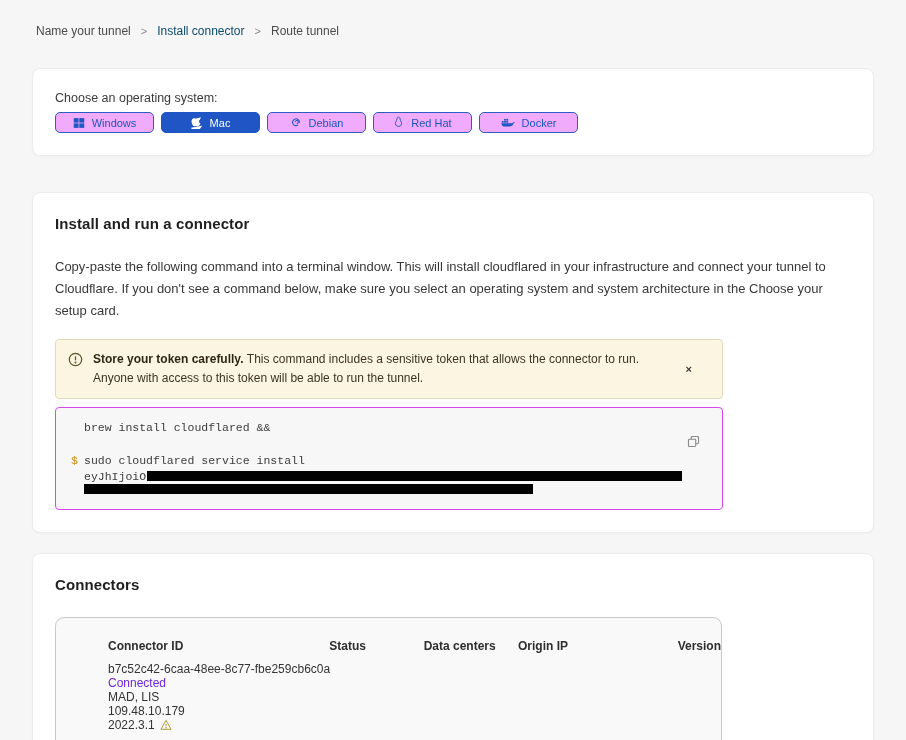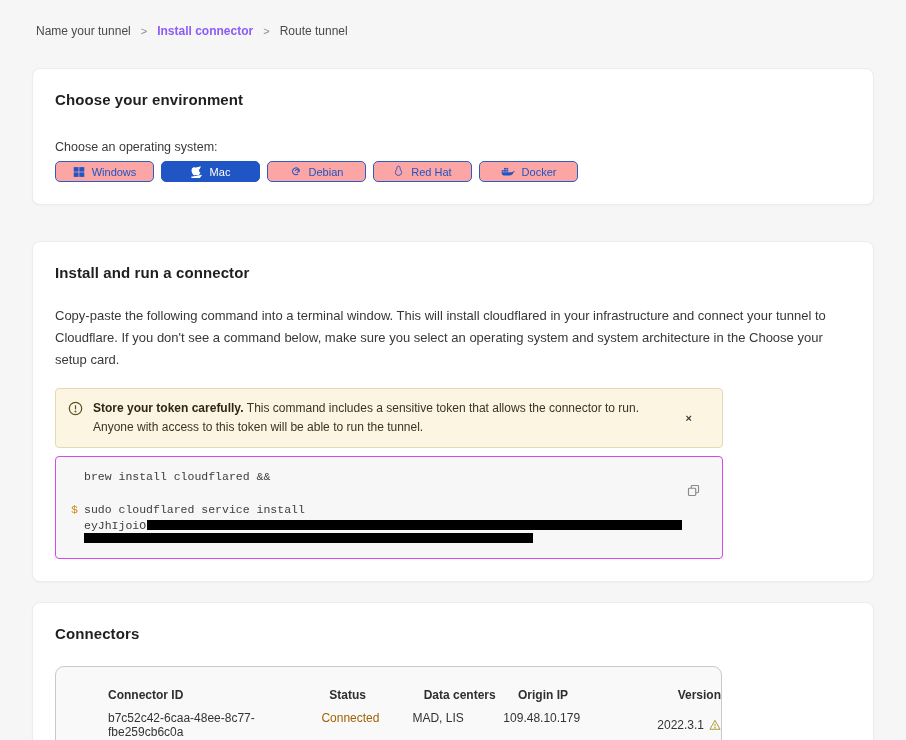--- a/index.html
+++ b/index.html
@@ -12,42 +12,42 @@
   }
   .page { padding: 24px 32px 0 32px; }
 
   
   .breadcrumb {
     display: flex; align-items: center; gap: 10px;
     font-size: 12px; color: #4a4a4a;
     margin: 0 0 30px 4px;
   }
   .crumb { cursor: pointer; }
-  .crumb.active { font-weight: bold; color: #8b5cf6; text-align: right; }
+  .crumb.active { font-weight: normal; color: #0c4a6e; text-align: right; }
   .crumb-sep { color: #8a8a8a; font-size: 11px; }
 
   
   .card {
     background: #ffffff;
     border: 1px solid #ececec;
     border-radius: 8px;
     box-shadow: 0 1px 2px rgba(0,0,0,0.03);
     padding: 22px;
   }
   .card-title { font-size: 15px; font-weight: bold; color: #1f1f1f; letter-spacing: .1px; }
 
   
   .card-env { margin-bottom: 36px; }
   .card-env .card-title { margin-bottom: 32px; }
   .os-label { font-size: 12.5px; color: #3a3a3a; margin-bottom: 7px; }
   .os-row { display: flex; gap: 7px; }
   .os-btn {
     width: 99px; height: 21px;
     display: inline-flex; align-items: center; justify-content: center; gap: 7px;
-    background: #fca5a5; color: #1f55c4;
+    background: #f0abfc; color: #1f55c4;
     border: 1px solid #2d5cc5; border-radius: 5px;
     font-size: 11px; font-family: "Liberation Sans", sans-serif;
     cursor: pointer;
   }
   .os-btn.selected { background: #1f55c4; color: #ffffff; border-color: #1f55c4; }
   .os-btn svg { display: block; }
 
   
   .card-install { margin-bottom: 20px; }
   .card-install .card-title { margin-bottom: 24px; }
@@ -101,44 +101,43 @@
   .card-connectors .card-title { margin-bottom: 24px; }
   .conn-table {
     width: 667px;
     background: #f9f9f9;
     border: 1px solid #c9c9c9;
     border-radius: 9px;
     padding: 21px 0 18px 52px;
   }
   .conn-row { display: flex; font-size: 12px; }
   .conn-row.head { font-weight: bold; color: #2e2e2e; margin-bottom: 9px; }
-  .conn-row.body { color: #333; }
+  .conn-row.body { color: #333; flex-direction: column; }
   .col-id { width: 244px; }
   .col-status { width: 104px; }
   .col-dc { width: 104px; }
   .col-ip { width: 176px; }
   .col-version { flex: 1; display: flex; align-items: center; gap: 5px; }
-  .status-connected { color: #a16207; }
+  .status-connected { color: #6d28d9; }
   .version-warn-icon { color: #a9982e; display: inline-flex; }
 </style>
 </head>
 <body>
 
 <div class="page">
 
   <nav class="breadcrumb">
     <span class="crumb">Name your tunnel</span>
     <span class="crumb-sep">&gt;</span>
     <span class="crumb active">Install connector</span>
     <span class="crumb-sep">&gt;</span>
     <span class="crumb">Route tunnel</span>
   </nav>
 
   <section class="card card-env">
-    <h2 class="card-title">Choose your environment</h2>
     <div class="os-label">Choose an operating system:</div>
     <div class="os-row">
 
       <button class="os-btn">
         <span>
           <svg width="12" height="12" viewBox="0 0 16 16" fill="currentColor">
               <rect x="1" y="1.5" width="6.4" height="6"></rect>
               <rect x="8.4" y="1.5" width="6.6" height="6"></rect>
               <rect x="1" y="8.5" width="6.4" height="6"></rect>
               <rect x="8.4" y="8.5" width="6.6" height="6"></rect>

